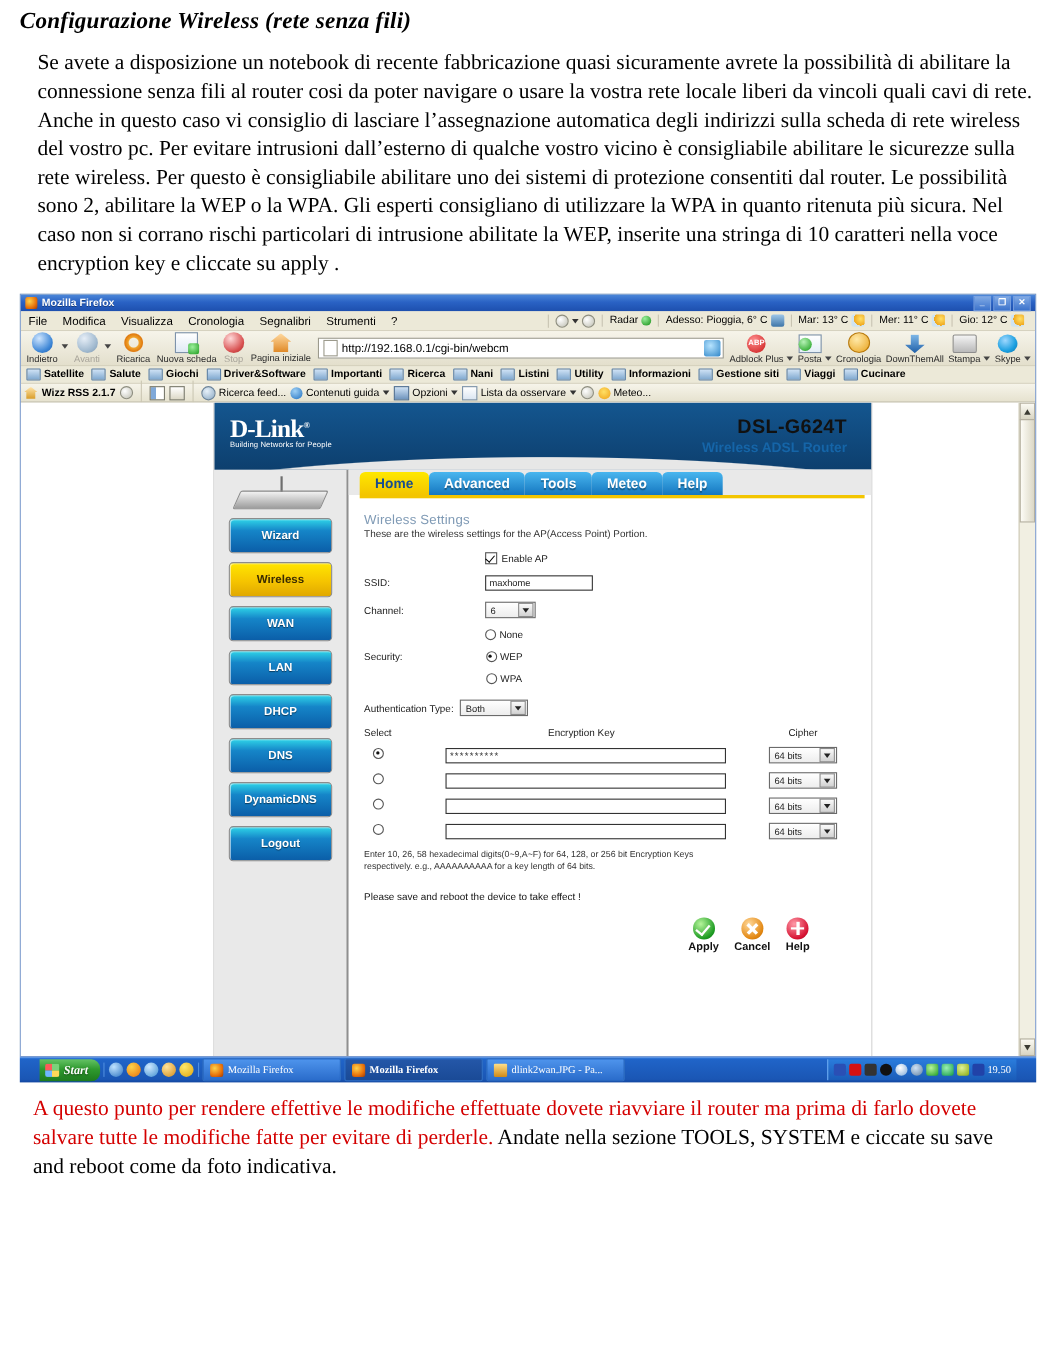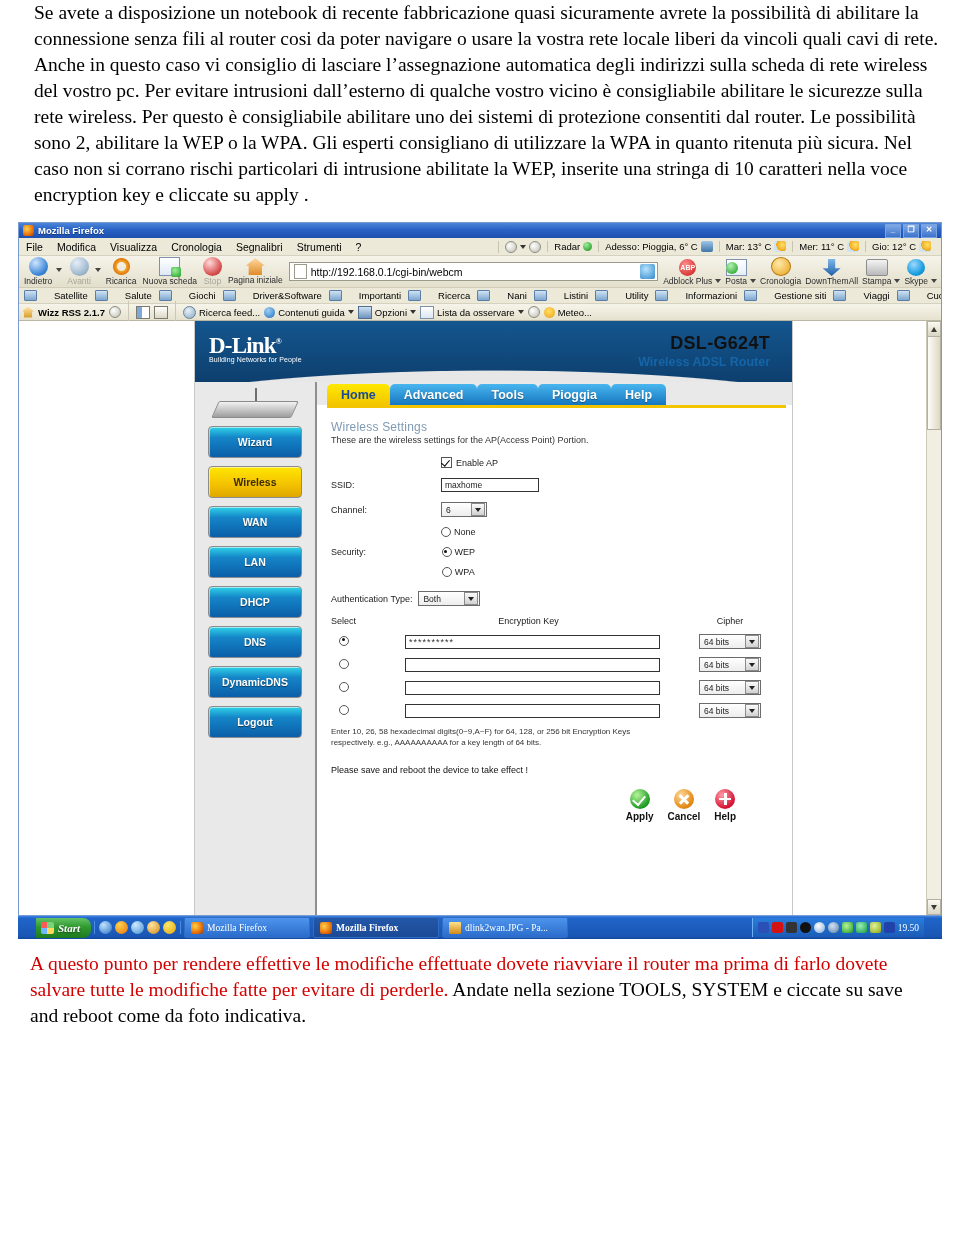--- a/index.html
+++ b/index.html
@@ -71,21 +71,21 @@
     border:1px solid #b8790a;}
   .ico-dta{width:18px;height:17px;background:linear-gradient(180deg,#7fb8e8,#1f5fa8);
     clip-path:polygon(30% 0,70% 0,70% 55%,100% 55%,50% 100%,0 55%,30% 55%);}
   .ico-print{width:20px;height:15px;background:linear-gradient(180deg,#f4f4f4,#b9b9b9);border:1px solid #8d8d8d;border-radius:2px;}
   .ico-skype{width:18px;height:17px;border-radius:50%;background:radial-gradient(circle at 38% 32%,#9fd8ff,#1a9fe0 60%,#0b6fa8);}
   .tinycaret{width:0;height:0;border-left:3px solid transparent;border-right:3px solid transparent;
     border-top:4px solid #444;margin:0 2px 3px 1px;}
 
   .bookbar{height:15px;background:#ece9d8;display:flex;align-items:center;gap:1px;
     border-bottom:1px solid #d6d2c0;font-size:9.5px;padding:0 2px;overflow:hidden;white-space:nowrap;}
-  .bm{display:flex;align-items:center;gap:17px;padding:0 3px;}
+  .bm{display:flex;align-items:center;gap:3px;padding:0 3px;font-weight:bold;}
   .bm-ico{width:11px;height:9px;background:linear-gradient(180deg,#cfe2f5,#7fa8cf);
     border:1px solid #5a7fa6;border-radius:1px;flex:none;}
 
   .rssbar{height:16px;background:linear-gradient(180deg,#f6f4ea,#e6e2cf);display:flex;align-items:center;
     gap:4px;border-bottom:1px solid #b9b6a4;font-size:9.5px;padding:0 3px;white-space:nowrap;}
   .rss-home{width:12px;height:11px;background:linear-gradient(180deg,#ffe3a8,#d79a22);
     clip-path:polygon(50% 0,100% 45%,84% 45%,84% 100%,16% 100%,16% 45%,0 45%);flex:none;}
   .rss-item{display:flex;align-items:center;gap:3px;}
   .sq{width:12px;height:11px;border:1px solid #7b7b6e;background:linear-gradient(180deg,#fff,#dcd8c6);flex:none;}
   .sq.blue{background:linear-gradient(90deg,#7fa8d8 40%,#fff 41%);}
@@ -225,20 +225,21 @@
 
   .bottomtext{padding:12px 16px 0 16px;}
   .bt-line{font-size:19.5px;line-height:26px;}
   .red{color:#d40000;}
 </style>
 </head>
 <body>
 
 <div class="doc">
 
+  <div class="doc-title">Configurazione Wireless (rete senza fili)</div>
 
   <div class="para para-1">Se avete a disposizione un notebook di recente fabbricazione quasi sicuramente avrete la possibilità di abilitare la connessione senza fili al router cosi da poter navigare o usare la vostra rete locale liberi da vincoli quali cavi di rete. Anche in questo caso vi consiglio di lasciare l’assegnazione automatica degli indirizzi sulla scheda di rete wireless del vostro pc. Per evitare intrusioni dall’esterno di qualche vostro vicino è consigliabile abilitare le sicurezze sulla rete wireless. Per questo è consigliabile abilitare uno dei sistemi di protezione consentiti dal router. Le possibilità sono 2, abilitare la WEP o la WPA. Gli esperti consigliano di utilizzare la WPA in quanto ritenuta più sicura. Nel caso non si corrano rischi particolari di intrusione abilitate la WEP, inserite una stringa di 10 caratteri nella voce encryption key e cliccate su apply .</div>
 
   <div class="win">
 
     <div class="titlebar">
       <span class="tb-icon"></span>
       <span class="tb-title">Mozilla Firefox</span>
       <span class="tb-btns">
         <span class="tb-btn">_</span>
@@ -494,21 +495,21 @@
               <div class="tab active">
                   <span>Home</span>
                 </div>
               <div class="tab">
                   <span>Advanced</span>
                 </div>
               <div class="tab">
                   <span>Tools</span>
                 </div>
               <div class="tab">
-                  <span>Pioggia</span>
+                  <span>Meteo</span>
                 </div>
               <div class="tab">
                   <span>Help</span>
                 </div>
             </div>
             <div class="tabs-rule"></div>
 
             <div class="panel">
               <div class="ws-title">Wireless Settings</div>
               <div class="ws-sub">These are the wireless settings for the AP(Access Point) Portion.</div>

